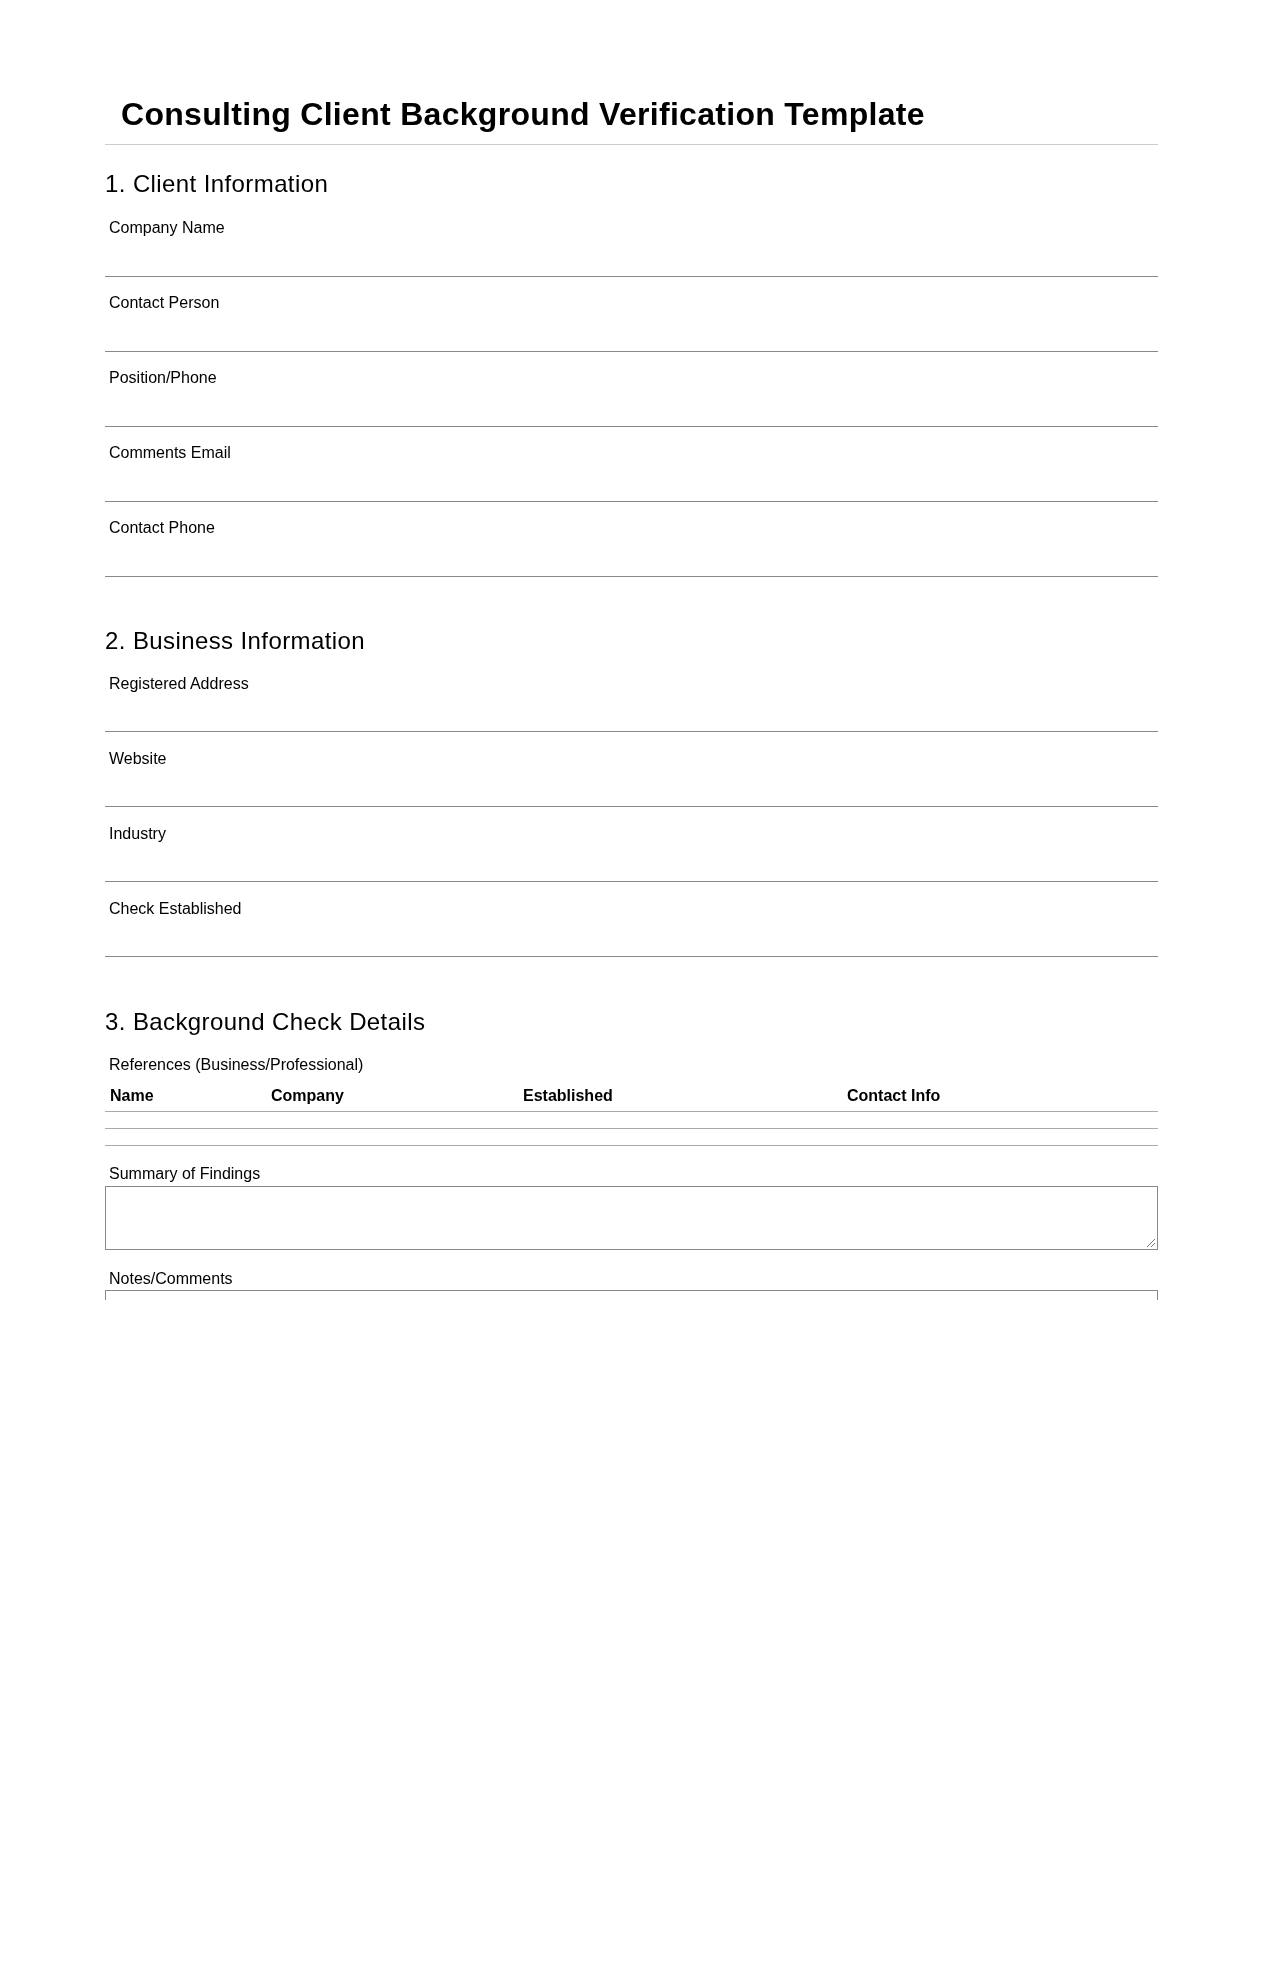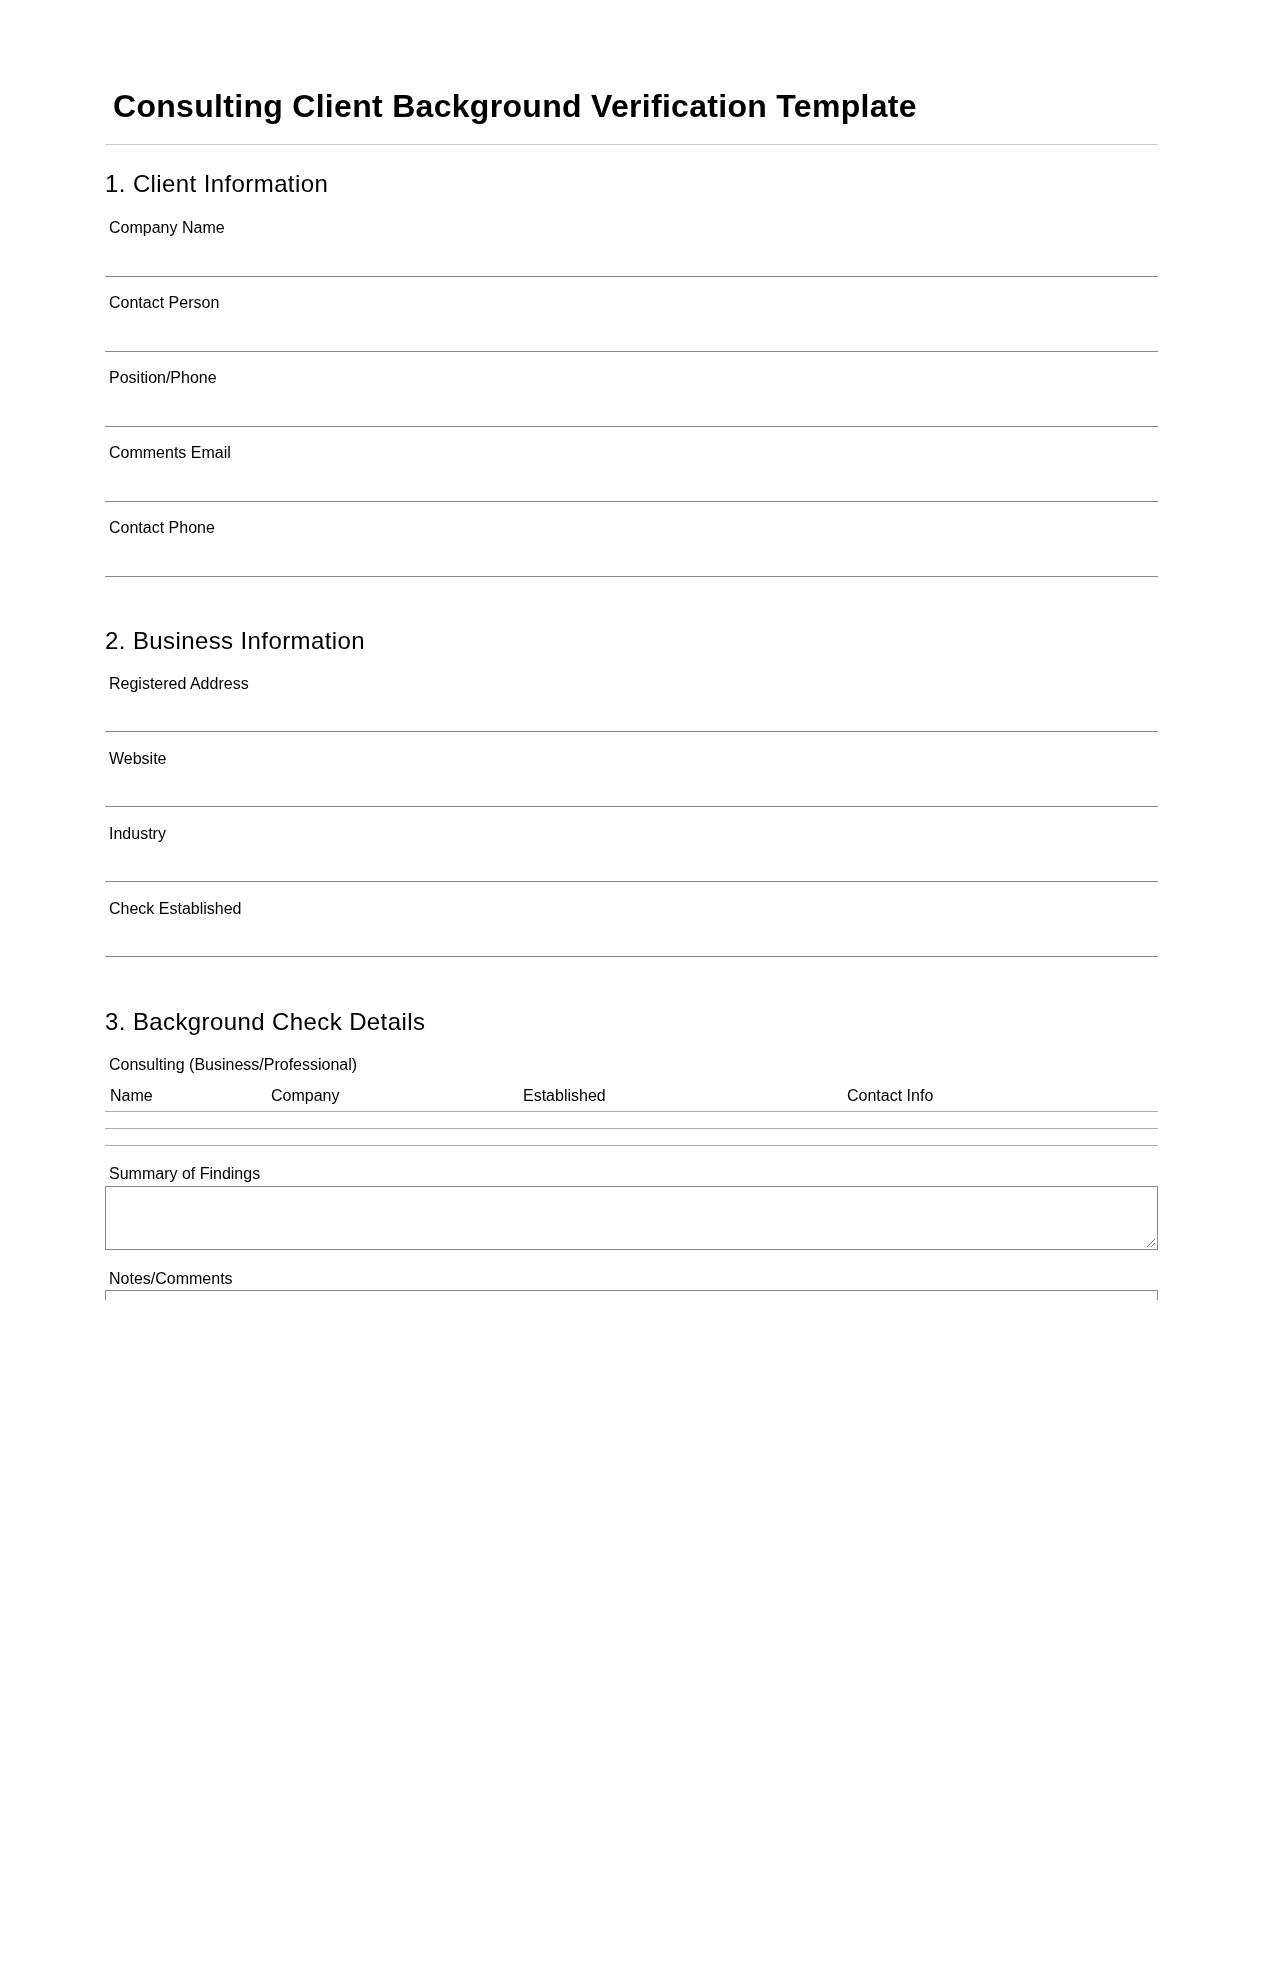--- a/index.html
+++ b/index.html
@@ -1,23 +1,23 @@
 <!DOCTYPE html>
 <html><head>
 <meta charset="utf-8">
 <style>
   html, body { margin: 0; padding: 0; background: #ffffff; }
   body { width: 1263px; height: 1972px; position: relative; font-family: "Liberation Sans", sans-serif; color: #000; }
   .container { position: absolute; left: 105px; top: 0; width: 1053px; height: 1300px; overflow: hidden; }
-  h1 { position: absolute; top: 80px; left: 0; margin: 8px; font-size: 32px; font-weight: bold; letter-spacing: 0.3px; }
+  h1 { position: absolute; top: 80px; left: 0; margin: 16px; font-size: 32px; font-weight: bold; letter-spacing: 0.3px; }
   .hr { position: absolute; top: 144px; left: 0; width: 1053px; height: 0; border-top: 1px solid #cccccc; }
   h2 { position: absolute; left: 0; margin: 0; font-size: 24px; font-weight: normal; letter-spacing: 0.4px; }
   .label { position: absolute; left: 4px; font-size: 16px; }
   .line { position: absolute; left: 0; width: 1053px; height: 0; border-top: 1px solid #888888; }
-  .th { position: absolute; font-size: 16px; font-weight: normal; }
+  .th { position: absolute; font-size: 16px; font-weight: bold; }
   .tline { position: absolute; left: 0; width: 1053px; height: 0; border-top: 1px solid #aaaaaa; }
   .textarea { position: absolute; left: 0; width: 1051px; border: 1px solid #888888; background: #fff; box-sizing: content-box; }
   .grip { position: absolute; right: 2px; bottom: 2px; width: 8px; height: 8px;
     background: linear-gradient(135deg, transparent 45%, #777 45%, #777 55%, transparent 55%, transparent 70%, #777 70%, #777 80%, transparent 80%); }
 </style>
 </head>
 <body>
 
 <div class="container">
   <h1>Consulting Client Background Verification Template</h1>
@@ -49,21 +49,21 @@
   <div class="line" style="top:806px"></div>
 
   <div class="label" style="top:825px">Industry</div>
   <div class="line" style="top:881px"></div>
 
   <div class="label" style="top:900px">Check Established</div>
   <div class="line" style="top:956px"></div>
 
   <h2 style="top:1008px">3. Background Check Details</h2>
 
-  <div class="label" style="top:1056px">Consulting (Business/Professional)</div>
+  <div class="label" style="top:1056px">References (Business/Professional)</div>
 
   <div>
     <div class="th" style="left:5px; top:1087px">Name</div>
     <div class="th" style="left:166px; top:1087px">Company</div>
     <div class="th" style="left:418px; top:1087px">Established</div>
     <div class="th" style="left:742px; top:1087px">Contact Info</div>
     <div class="tline" style="top:1111px"></div>
     <div class="tline" style="top:1128px"></div>
     <div class="tline" style="top:1145px"></div>
   </div>

